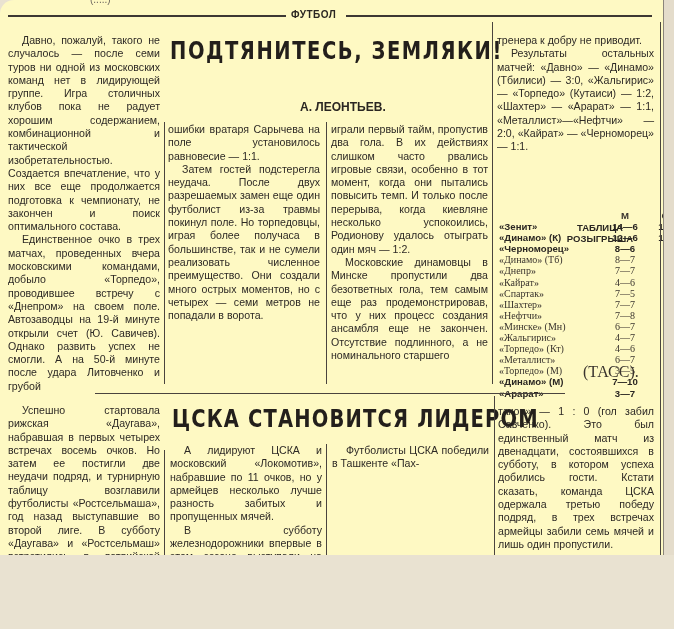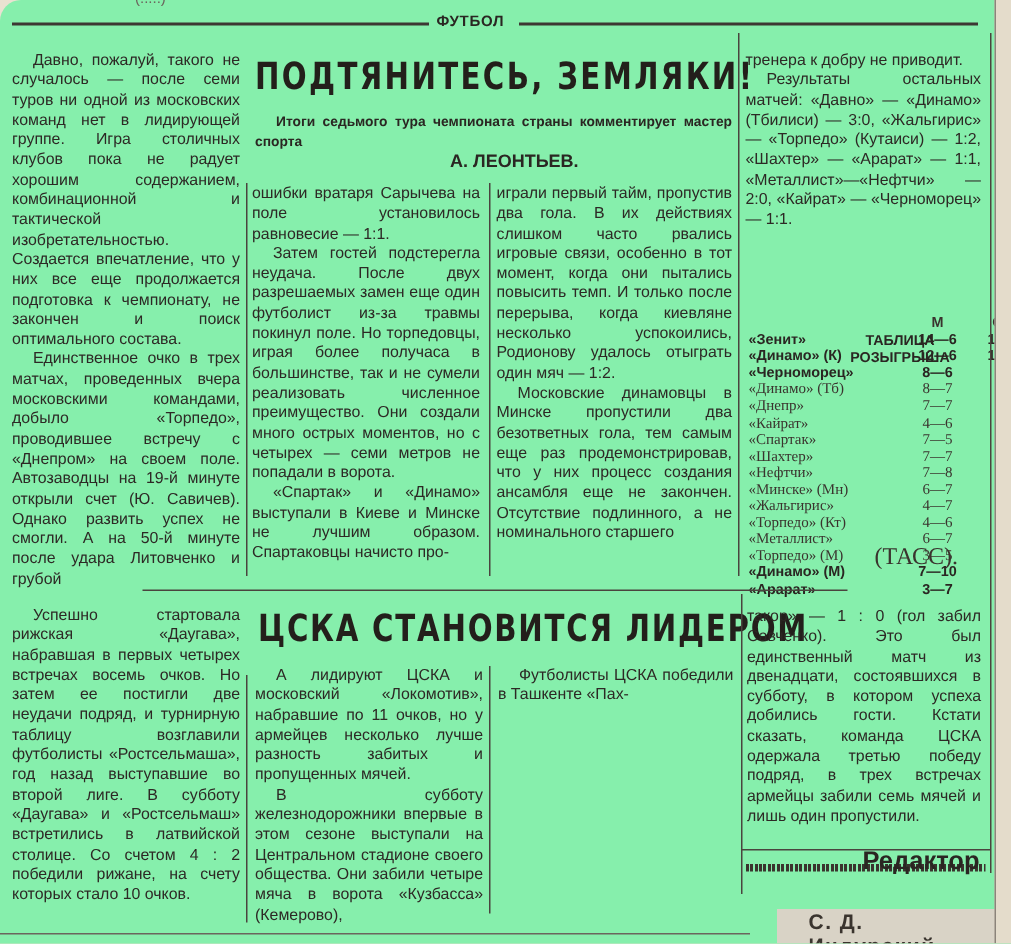--- a/index.html
+++ b/index.html
@@ -4,22 +4,22 @@
 <style>
   html, body { margin:0; padding:0; }
   body {
     width:674px; height:629px; overflow:hidden;
     background:#e9e2d1;
     font-family:"Liberation Sans", sans-serif;
     color:#2a2622;
     position:relative;
   }
   .page {
-    position:absolute; left:0; top:0; width:674px; height:629px;
-    background:#86efac;
+    position:absolute; left:0; top:0; width:674px; height:555px;
+    background:#fef9c3;
     border-radius:14px 0 0 0;
     overflow:hidden;
   }
   .right-edge {
     position:absolute; left:663px; top:0; width:11px; height:629px;
     background:#e4dccb; border-left:1px solid #8b847a;
   }
   .section-rule {
     position:absolute; top:15px; height:2px; background:#3d3833;
   }
@@ -83,30 +83,26 @@
   <div class="section-label">ФУТБОЛ</div>
   <div class="section-rule" style="left:346px;width:306px;"></div>
 
   <div class="col" style="left:8px;top:34px;width:152px;">
     <p>Давно, пожалуй, такого не случалось — после семи туров ни одной из московских команд нет в лидирующей группе. Игра столичных клубов пока не радует хорошим содержанием, комбинационной и тактической изобретательностью. Создается впечатление, что у них все еще продолжается подготовка к чемпионату, не закончен и поиск оптимального состава.</p>
     <p>Единственное очко в трех матчах, проведенных вчера московскими командами, добыло «Торпедо», проводившее встречу с «Днепром» на своем поле. Автозаводцы на 19-й минуте открыли счет (Ю. Савичев). Однако развить успех не смогли. А на 50-й минуте после удара Литовченко и грубой</p>
   </div>
 
   <div class="headline" style="left:170px;top:36px;font-size:25px;transform:scaleX(0.78);white-space:nowrap;">ПОДТЯНИТЕСЬ, ЗЕМЛЯКИ!</div>
 
-  <div class="subhead" style="left:170px;top:75px;width:318px;">
-    <span style="display:inline-block;text-indent:14px;">Итоги седьмого тура чемпионата страны комментирует мастер спорта</span>
-  </div>
   <div class="author" style="left:300px;top:100px;">А. ЛЕОНТЬЕВ.</div>
 
   <div class="vrule" style="left:164px;top:122px;height:262px;"></div>
   <div class="col" style="left:168px;top:123px;width:152px;">
     <p class="noindent">ошибки вратаря Сарычева на поле установилось равновесие — 1:1.</p>
     <p>Затем гостей подстерегла неудача. После двух разрешаемых замен еще один футболист из-за травмы покинул поле. Но торпедовцы, играя более получаса в большинстве, так и не сумели реализовать численное преимущество. Они создали много острых моментов, но с четырех — семи метров не попадали в ворота.</p>
-    <p>«Спартак» и «Динамо» выступали в Киеве и Минске не лучшим образом. Спартаковцы начисто про-</p>
   </div>
 
   <div class="vrule" style="left:326px;top:122px;height:262px;"></div>
   <div class="col" style="left:331px;top:123px;width:157px;">
     <p class="noindent">играли первый тайм, пропустив два гола. В их действиях слишком часто рвались игровые связи, особенно в тот момент, когда они пытались повысить темп. И только после перерыва, когда киевляне несколько успокоились, Родионову удалось отыграть один мяч — 1:2.</p>
     <p>Московские динамовцы в Минске пропустили два безответных гола, тем самым еще раз продемонстрировав, что у них процесс создания ансамбля еще не закончен. Отсутствие подлинного, а не номинального старшего</p>
   </div>
 
   <div class="vrule" style="left:492px;top:22px;height:362px;"></div>
   <div class="col" style="left:497px;top:34px;width:157px;">

